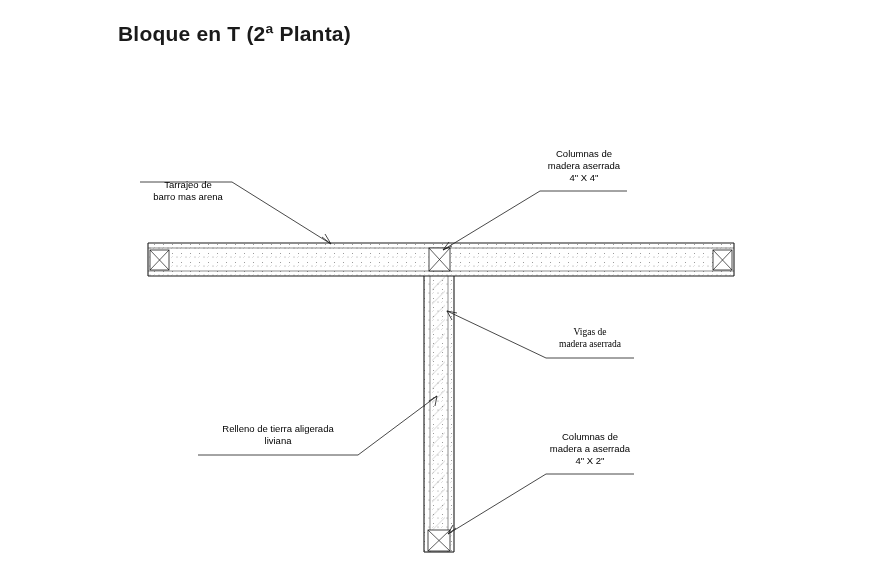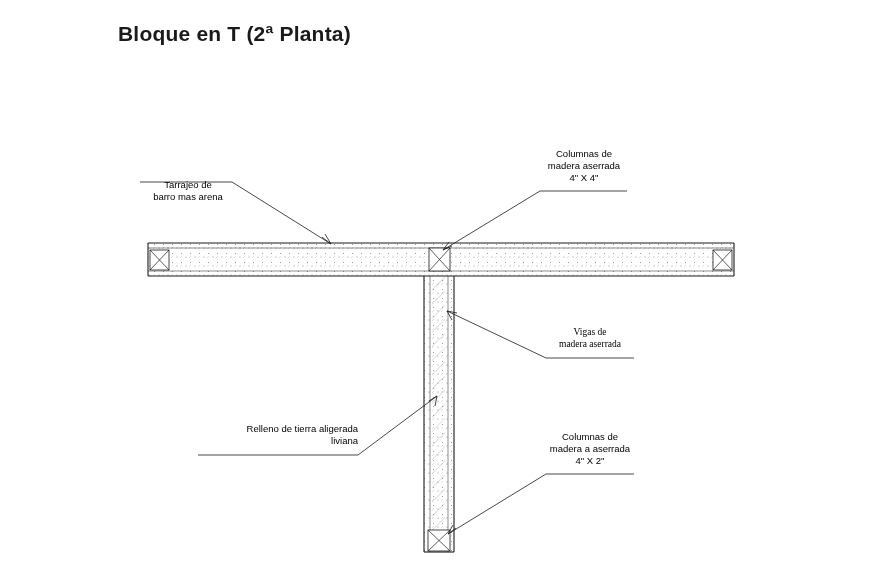--- a/index.html
+++ b/index.html
@@ -147,20 +147,20 @@
   <div class="label" style="left:128px; top:155px; width:120px;margin-top:24px;">Tarrajeo de
 barro mas arena</div>
 
   <div class="label" style="left:524px; top:148px; width:120px;">Columnas de
 madera aserrada
 4" X 4"</div>
 
   <div class="label" style="left:530px; top:326px; width:120px;font-family:Liberation Serif, serif;">Vigas de
 madera aserrada</div>
 
-  <div class="label" style="left:198px; top:423px; width:160px;text-align:right;">Relleno de tierra aligerada
+  <div class="label" style="left:198px; top:423px; width:160px;">Relleno de tierra aligerada
 liviana</div>
 
   <div class="label" style="left:530px; top:431px; width:120px;">Columnas de
 madera a aserrada
 4" X 2"</div>
 
 </div>
 
 </body></html>

